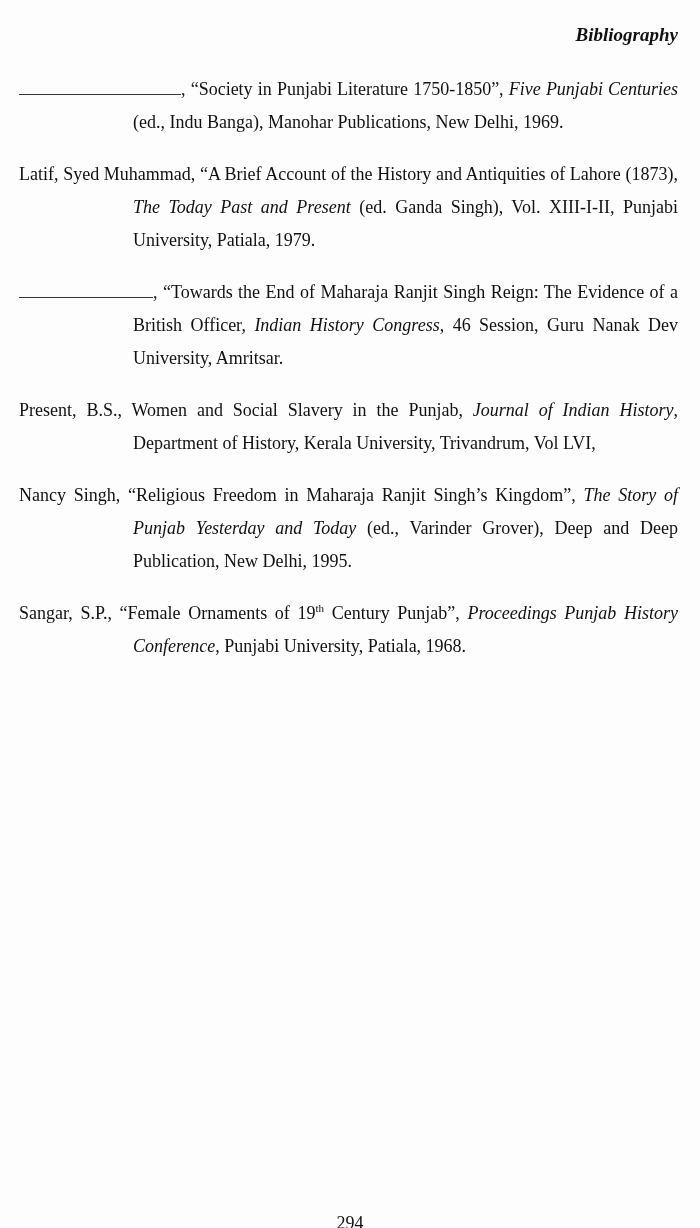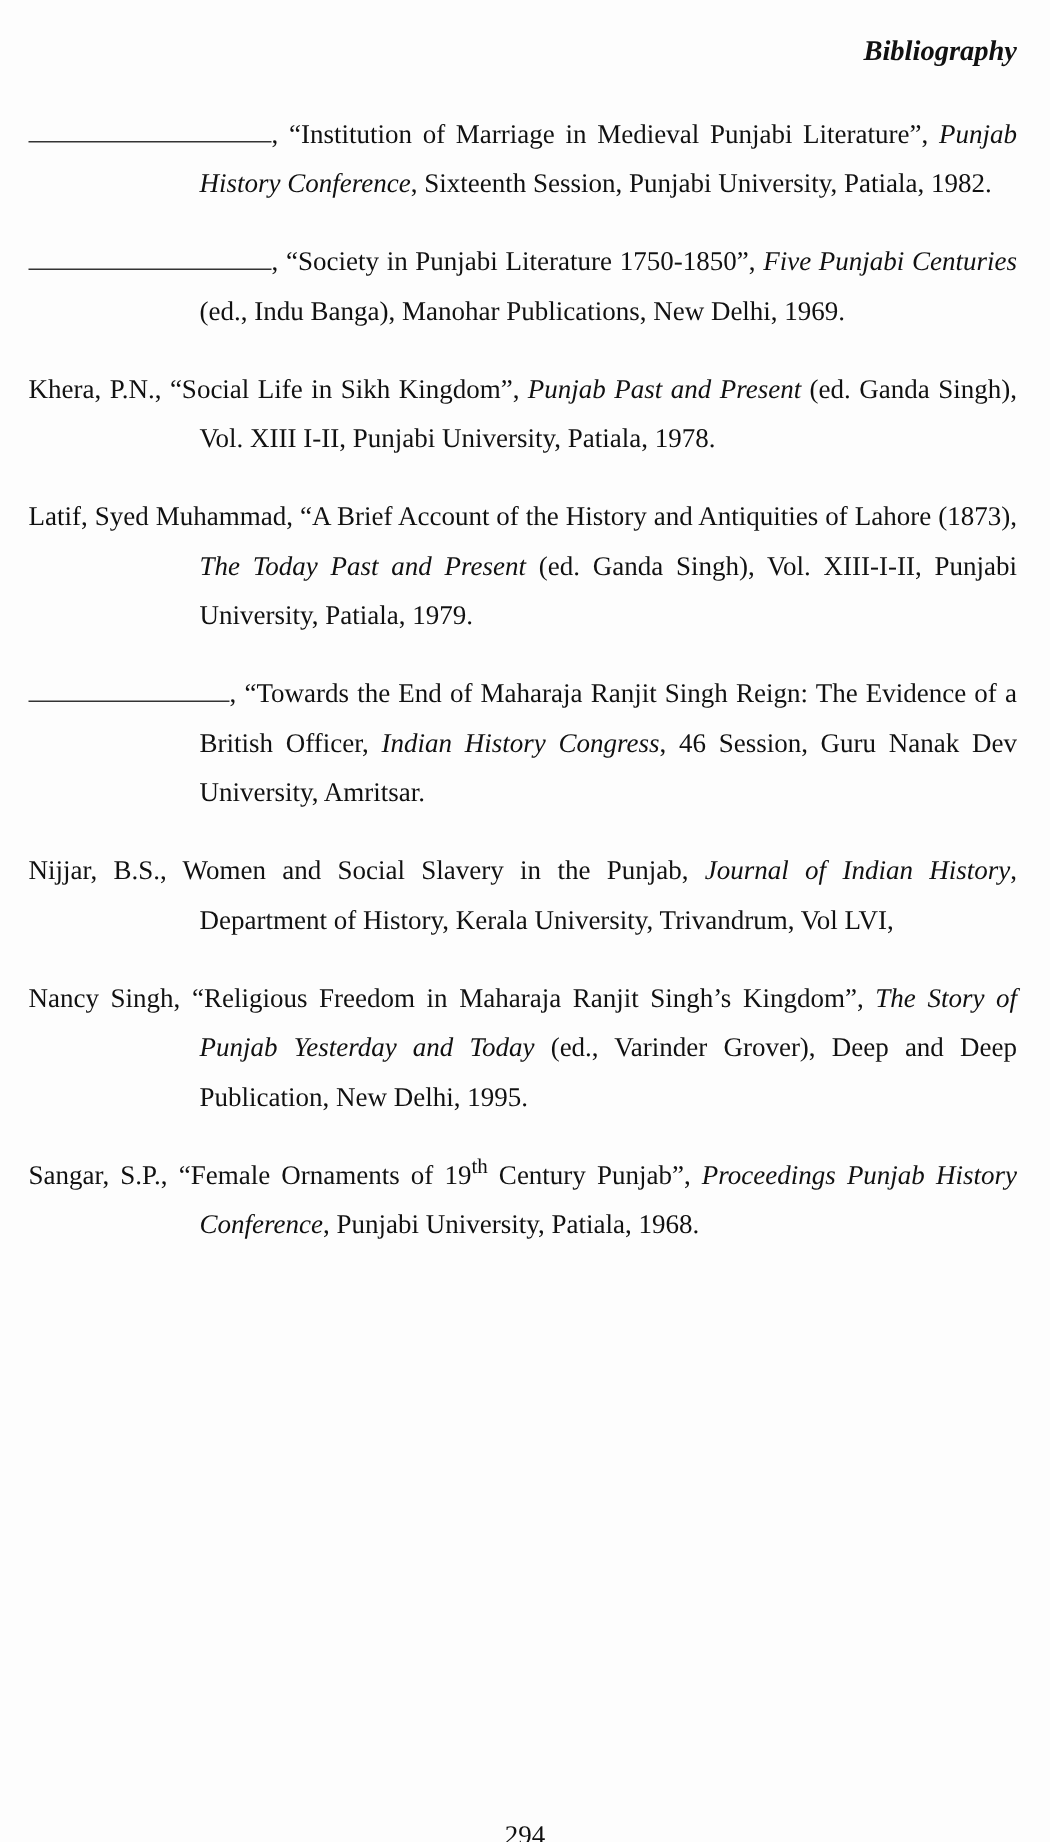--- a/index.html
+++ b/index.html
@@ -19,46 +19,44 @@
       text-align: justify; text-indent: -114px; padding-left: 114px;
       margin: 0 0 19px 0;
     }
     .blank {
       display: inline-block; border-bottom: 1px solid #333;
       height: 1px; vertical-align: baseline;
     }
     .blank.long { width: 162px; }
     .blank.short { width: 134px; }
     i { font-style: italic; }
-    sup { font-size: 14px; line-height: 0; }
+    sup { font-size: 11px; line-height: 0; }
     .footer {
       position: absolute; top: 1213px; left: 0; width: 700px;
       text-align: center; font-size: 18px;
     }
   </style>
 </head>
 <body>
 
 <div class="header">Bibliography</div>
 
 <div class="entries">
 
-  <p class="entry"><span class="blank long"></span><span>, “Institution of Marriage in Medieval Punjabi Literature”, </span><i>Punjab History Conference</i><span>, Sixteenth Session, Punjabi University, Patiala, 1982.</span></p>
 
   <p class="entry"><span class="blank long"></span><span>, “Society in Punjabi Literature 1750-1850”, </span><i>Five Punjabi Centuries</i><span> (ed., Indu Banga), Manohar Publications, New Delhi, 1969.</span></p>
 
-  <p class="entry"><span>Khera, P.N.</span><span>, “Social Life in Sikh Kingdom”, </span><i>Punjab Past and Present</i><span> (ed. Ganda Singh), Vol. XIII I-II, Punjabi University, Patiala, 1978.</span></p>
 
 
   <p class="entry"><span>Latif, Syed Muhammad</span><span>, “A Brief Account of the History and Antiquities of Lahore (1873), </span><i>The Today Past and Present</i><span> (ed. Ganda Singh), Vol. XIII-I-II, Punjabi University, Patiala, 1979.</span></p>
 
 
   <p class="entry"><span class="blank short"></span><span>, “Towards the End of Maharaja Ranjit Singh Reign: The Evidence of a British Officer, </span><i>Indian History Congress</i><span>, 46 Session, Guru Nanak Dev University, Amritsar.</span></p>
 
-  <p class="entry"><span>Nijjar, B.S.</span><span>, Women and Social Slavery in the Punjab, </span><i>Journal of Indian History</i><span>, Department of History, Kerala University, Trivandrum, Vol LVI,</span></p>
+  <p class="entry"><span>Present, B.S.</span><span>, Women and Social Slavery in the Punjab, </span><i>Journal of Indian History</i><span>, Department of History, Kerala University, Trivandrum, Vol LVI,</span></p>
 
   <p class="entry"><span>Nancy Singh</span><span>, “Religious Freedom in Maharaja Ranjit Singh’s Kingdom”, </span><i>The Story of Punjab Yesterday and Today</i><span> (ed., Varinder Grover), Deep and Deep Publication, New Delhi, 1995.</span></p>
 
   <p class="entry"><span>Sangar, S.P.</span><span>, “Female Ornaments of 19</span><sup>th</sup><span> Century Punjab”, </span><i>Proceedings Punjab History Conference</i><span>, Punjabi University, Patiala, 1968.</span></p>
 
 
 </div>
 
 <div class="footer">294</div>
 

